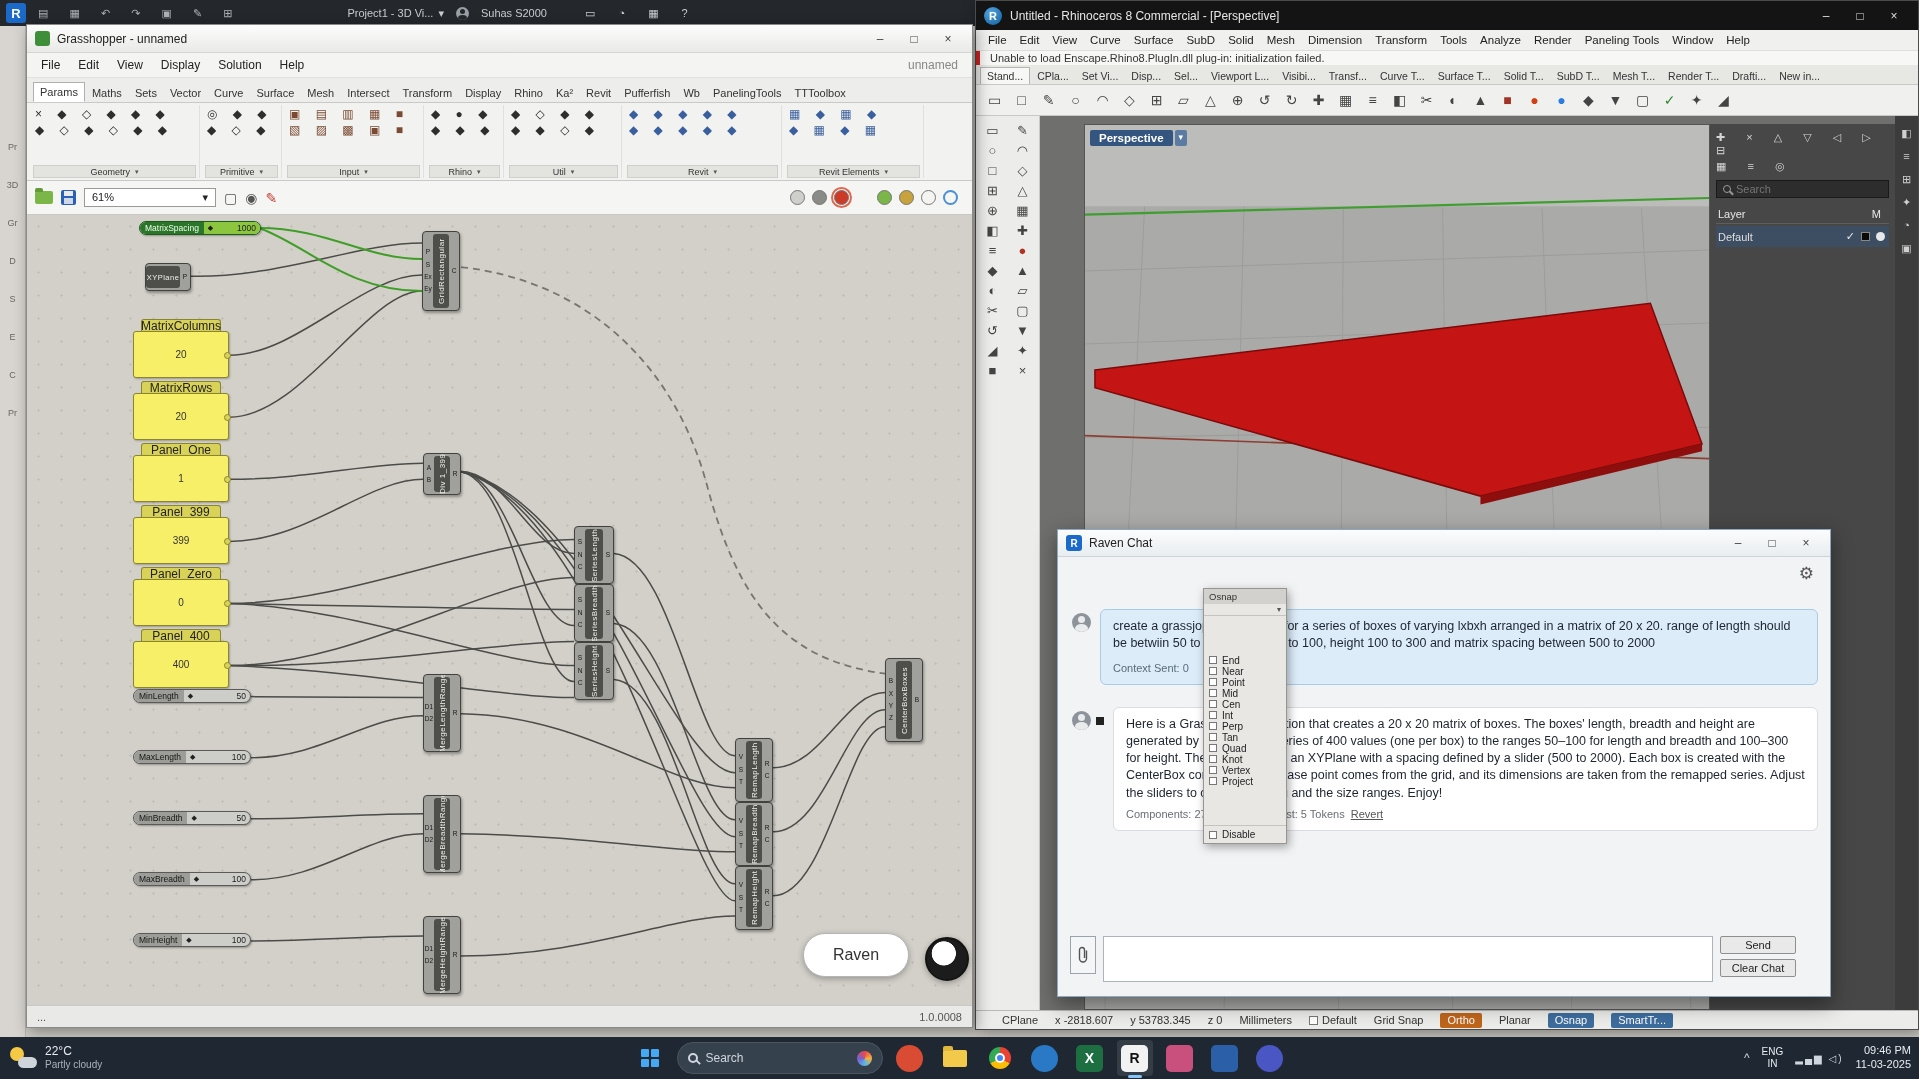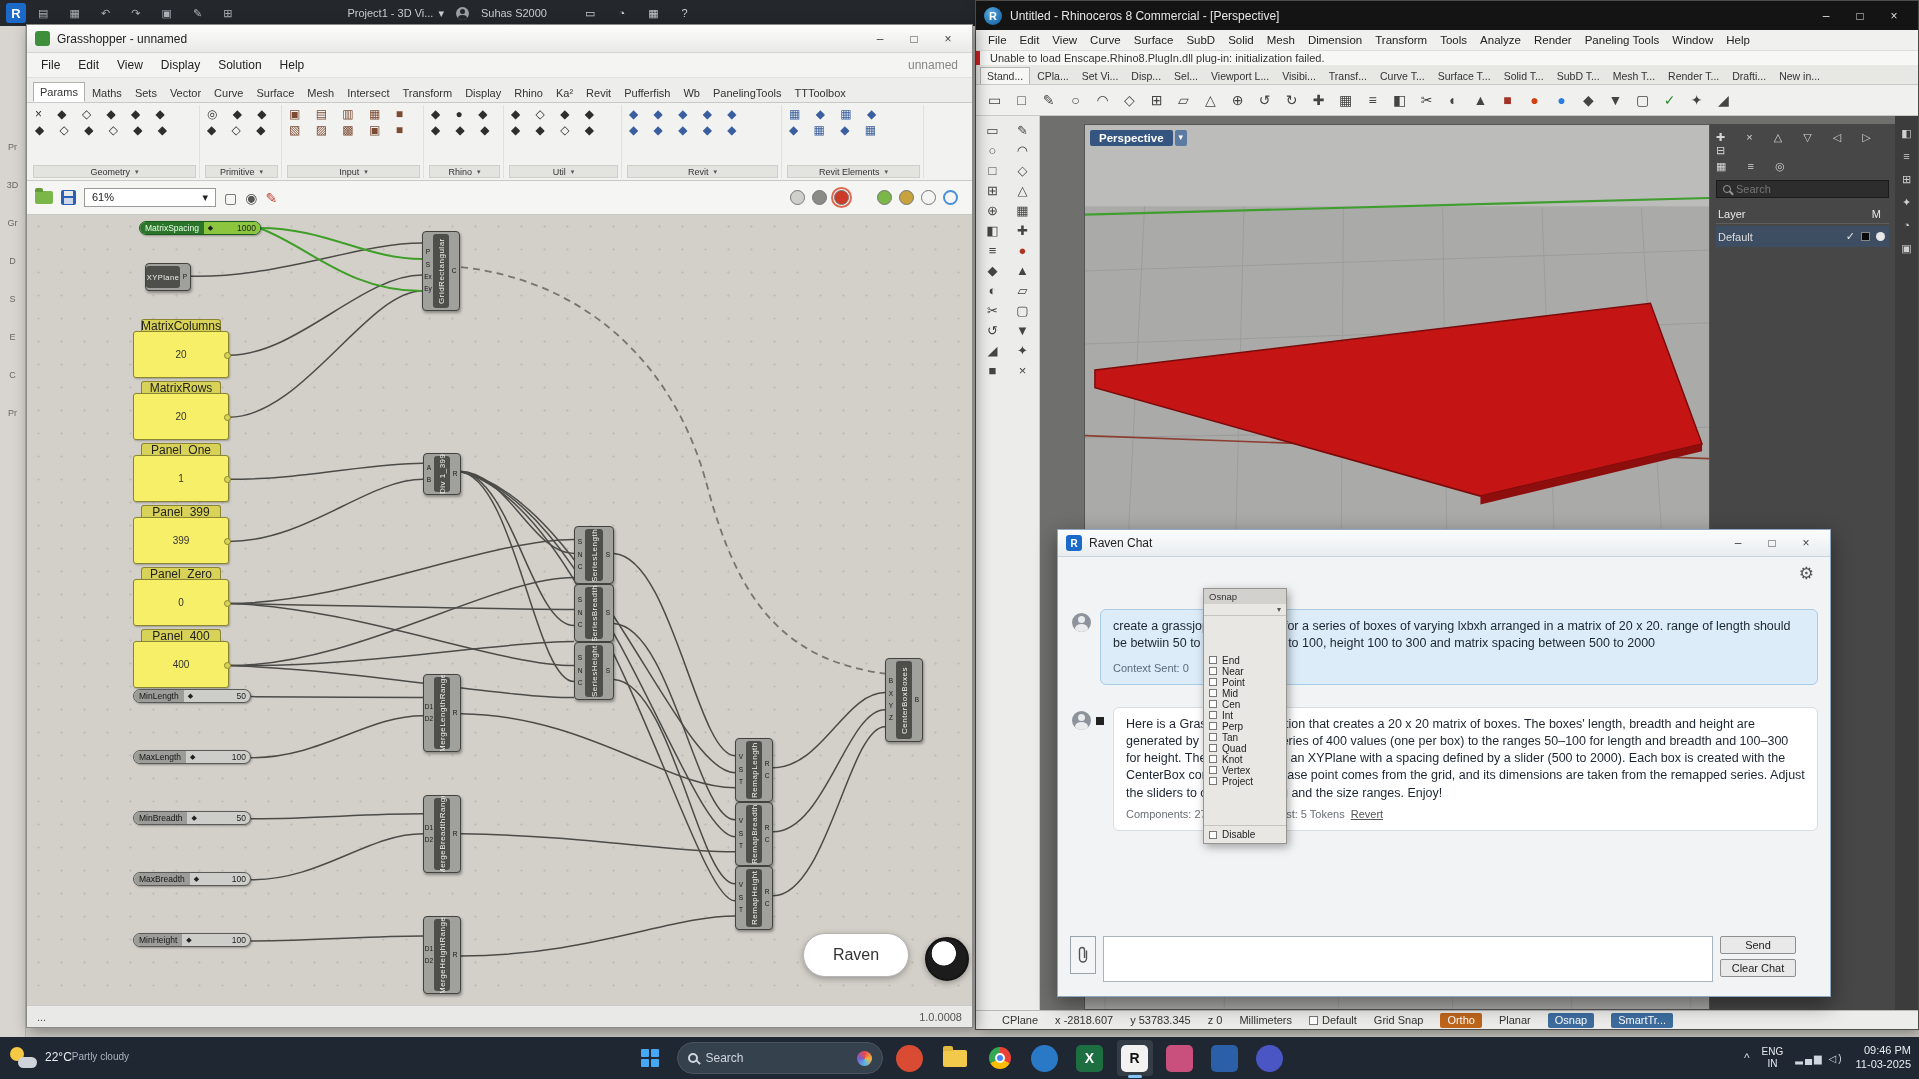--- a/index.html
+++ b/index.html
@@ -140,21 +140,21 @@
   .clip-btn{width:26px;height:38px;border:1px solid #9aa4ac;background:#f4f5f6;display:flex;align-items:center;justify-content:center}
   .chat-input{flex:1;height:46px;background:#fff;border:1px solid #a9b4bd;font-size:12px;padding:4px 8px;font-family:"Liberation Sans",sans-serif;outline:none}
   .btn-col{display:flex;flex-direction:column;gap:5px;width:76px}
   .chat-btn{font-size:11px;background:#e9e9e9;border:1px solid #8f8f8f;padding:2px 4px;border-radius:2px;color:#222;text-align:center}
   
   .taskbar{position:absolute;left:0;bottom:0;width:100%;height:42px;background:#1e2732;z-index:100;display:flex;align-items:center;color:#e8ecf0}
   .weather{position:absolute;left:10px;display:flex;align-items:center;gap:8px}
   .wicon{position:relative;width:27px;height:26px}
   .wicon::before{content:"";position:absolute;left:0;top:2px;width:14px;height:14px;border-radius:50%;background:#f6c944}
   .wicon::after{content:"";position:absolute;right:0;bottom:3px;width:19px;height:11px;border-radius:6px;background:#cfd4da}
-  .wtxt{display:flex;flex-direction:row;line-height:1.15}
+  .wtxt{display:flex;flex-direction:column;line-height:1.15}
   .wtemp{font-size:12px}
   .wcond{font-size:10px;color:#aab3bd}
   .tb-center{margin:0 auto;display:flex;align-items:center;gap:9px}
   .start{width:32px;height:32px;display:flex;align-items:center;justify-content:center;border-radius:4px}
   .start-grid{width:18px;height:18px;display:grid;grid-template-columns:8px 8px;grid-template-rows:8px 8px;gap:2px}
   .start-grid span{background:#46a8f5;border-radius:1px}
   .search-pill{width:206px;height:32px;border-radius:16px;background:#36414e;border:1px solid #495561;display:flex;align-items:center;gap:8px;padding:0 10px;font-size:12px;color:#cfd6dd}
   .mag2{width:10px;height:10px;border:2px solid #cfd6dd;border-radius:50%;position:relative;flex:0 0 auto}
   .mag2::after{content:"";position:absolute;width:6px;height:2px;background:#cfd6dd;transform:rotate(45deg);right:-5px;bottom:-2px}
   .sdot{width:15px;height:15px;border-radius:50%;background:conic-gradient(#e8484f,#f2b03d,#53b4e8,#7a5fd0,#e8484f);margin-left:auto}

